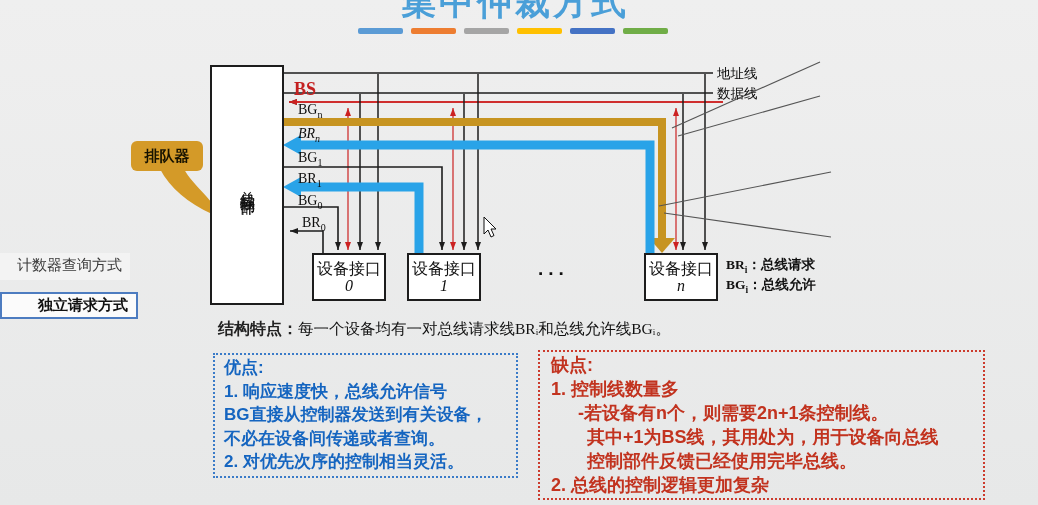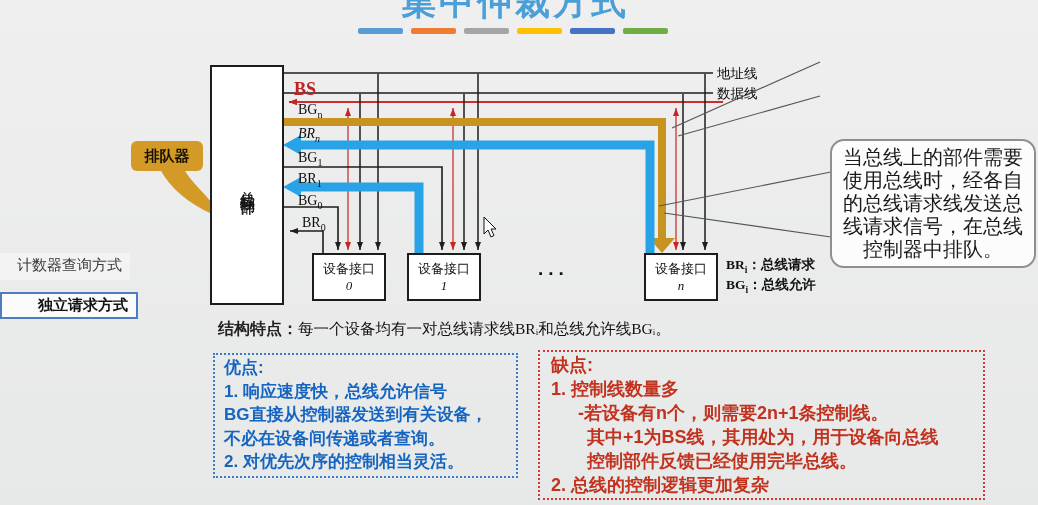--- a/index.html
+++ b/index.html
@@ -22,21 +22,21 @@
   .wires{position:absolute;left:0;top:0;z-index:1;}
 
   
   .ctrl-box{position:absolute;left:210px;top:65px;width:74px;height:240px;background:#fff;
     border:2px solid #1d1d1d;box-sizing:border-box;z-index:2;}
   .ctrl-label{position:absolute;left:50%;top:50%;transform:translate(-50%,-50%);
     writing-mode:vertical-rl;text-orientation:upright;letter-spacing:2px;
     font-family:"Liberation Serif",serif;font-size:15px;color:#111;white-space:nowrap;}
   .dev-box{position:absolute;top:253px;width:74px;height:48px;background:#fff;border:2px solid #1d1d1d;
     box-sizing:border-box;z-index:2;text-align:center;font-family:"Liberation Serif",serif;
-    font-size:13px;color:#111;padding-top:5px;line-height:17px;}
+    font-size:16px;color:#111;padding-top:5px;line-height:17px;}
   .dev-idx{font-style:italic;font-family:"Liberation Serif",serif;}
   .dots{position:absolute;left:538px;top:258px;font-size:19px;font-weight:bold;color:#111;letter-spacing:5px;z-index:2;}
 
   
   .sig{position:absolute;font-family:"Liberation Serif",serif;font-size:14px;color:#0d0d0d;z-index:3;background:transparent;}
   .sig sub{font-size:10px;}
   .sig.bs{color:#C42020;font-size:18px;font-weight:bold;}
   .busname{position:absolute;font-family:"Liberation Serif",serif;font-size:13.5px;color:#0d0d0d;z-index:3;}
 
   
@@ -184,21 +184,20 @@
     <div class="dev-idx">n</div>
   </div>
 
   <div class="legend-row" style="top:256px;">
     <span>BR</span><sub>i</sub><span>：总线请求</span>
   </div>
   <div class="legend-row" style="top:276px;">
     <span>BG</span><sub>i</sub><span>：总线允许</span>
   </div>
 
-  <div class="callout callout-2">当总线上的部件需要使用总线时，经各自的总线请求线发送总线请求信号，在总线控制器中排队。</div>
 
   <div class="feature">
     <span class="lab">结构特点：</span><span class="txt">每一个设备均有一对总线请求线BRᵢ和总线允许线BGᵢ。</span>
   </div>
 
   <div class="pros">
     <div>优点:</div>
     <div>1.  响应速度快，总线允许信号</div>
     <div>BG直接从控制器发送到有关设备，</div>
     <div>不必在设备间传递或者查询。</div>

